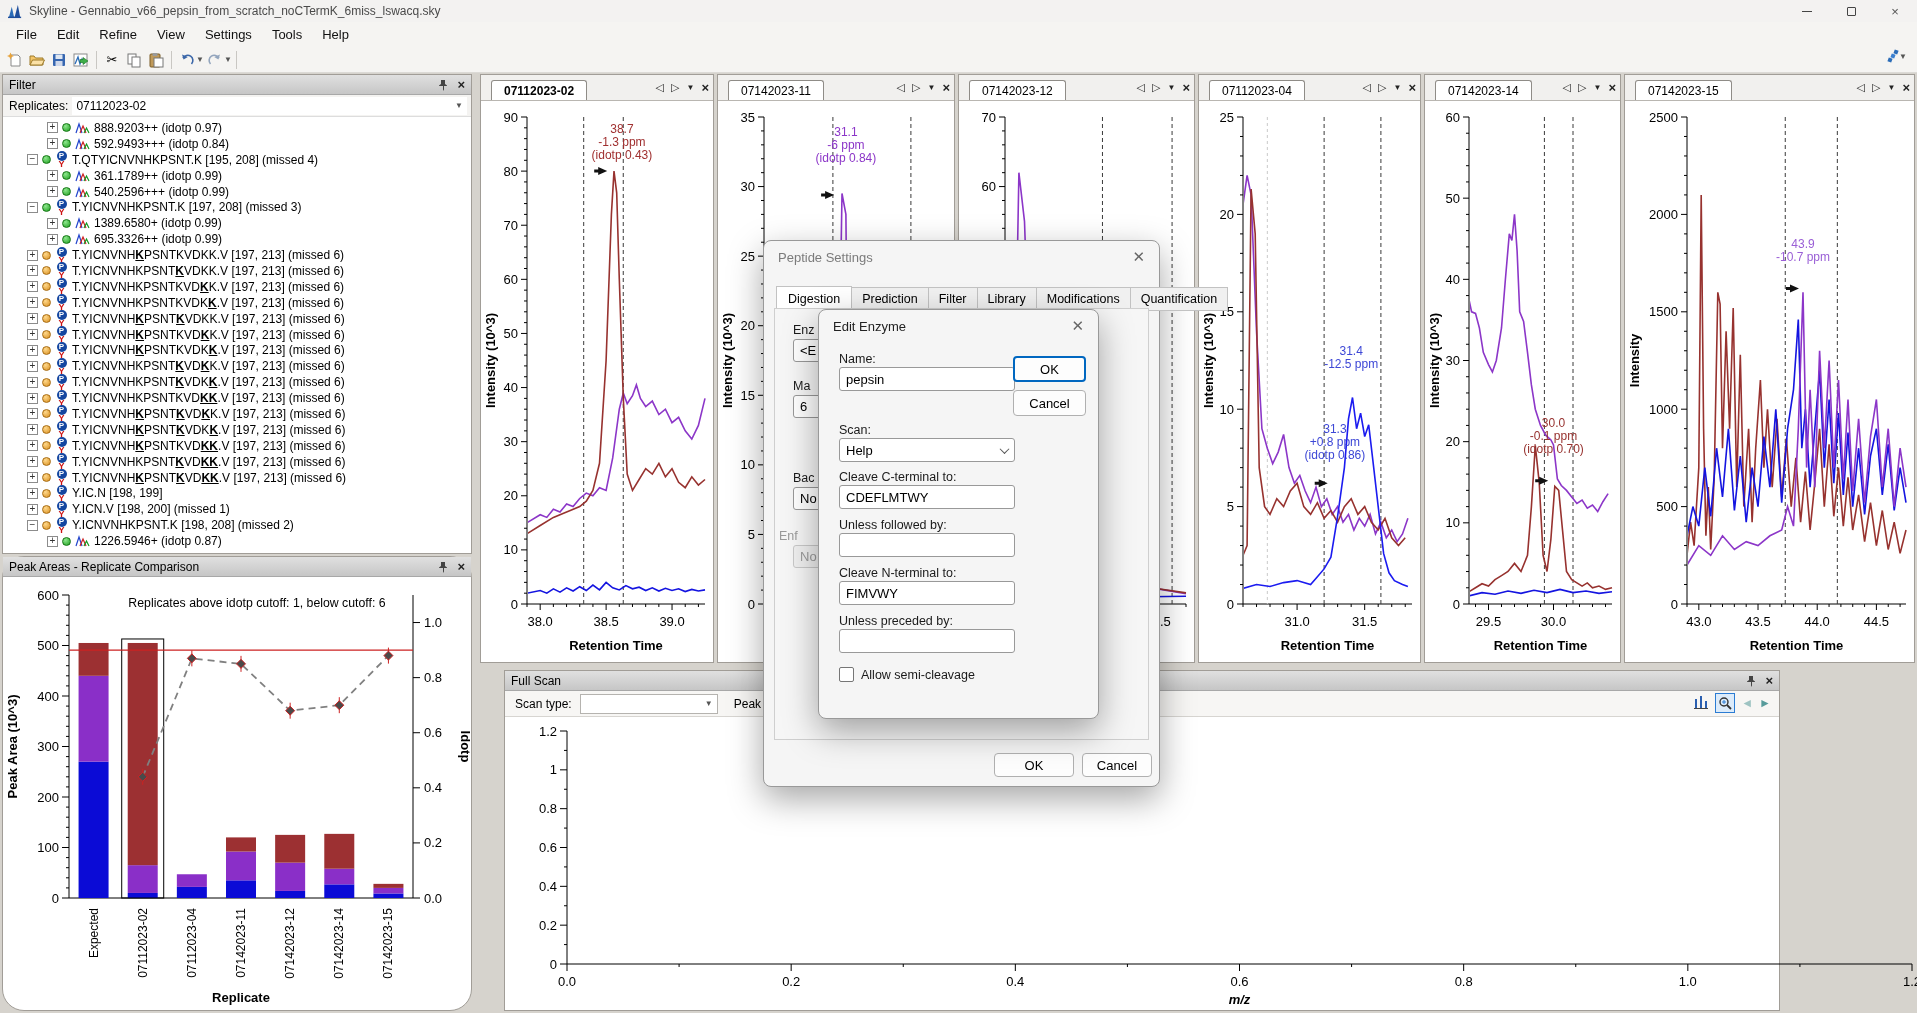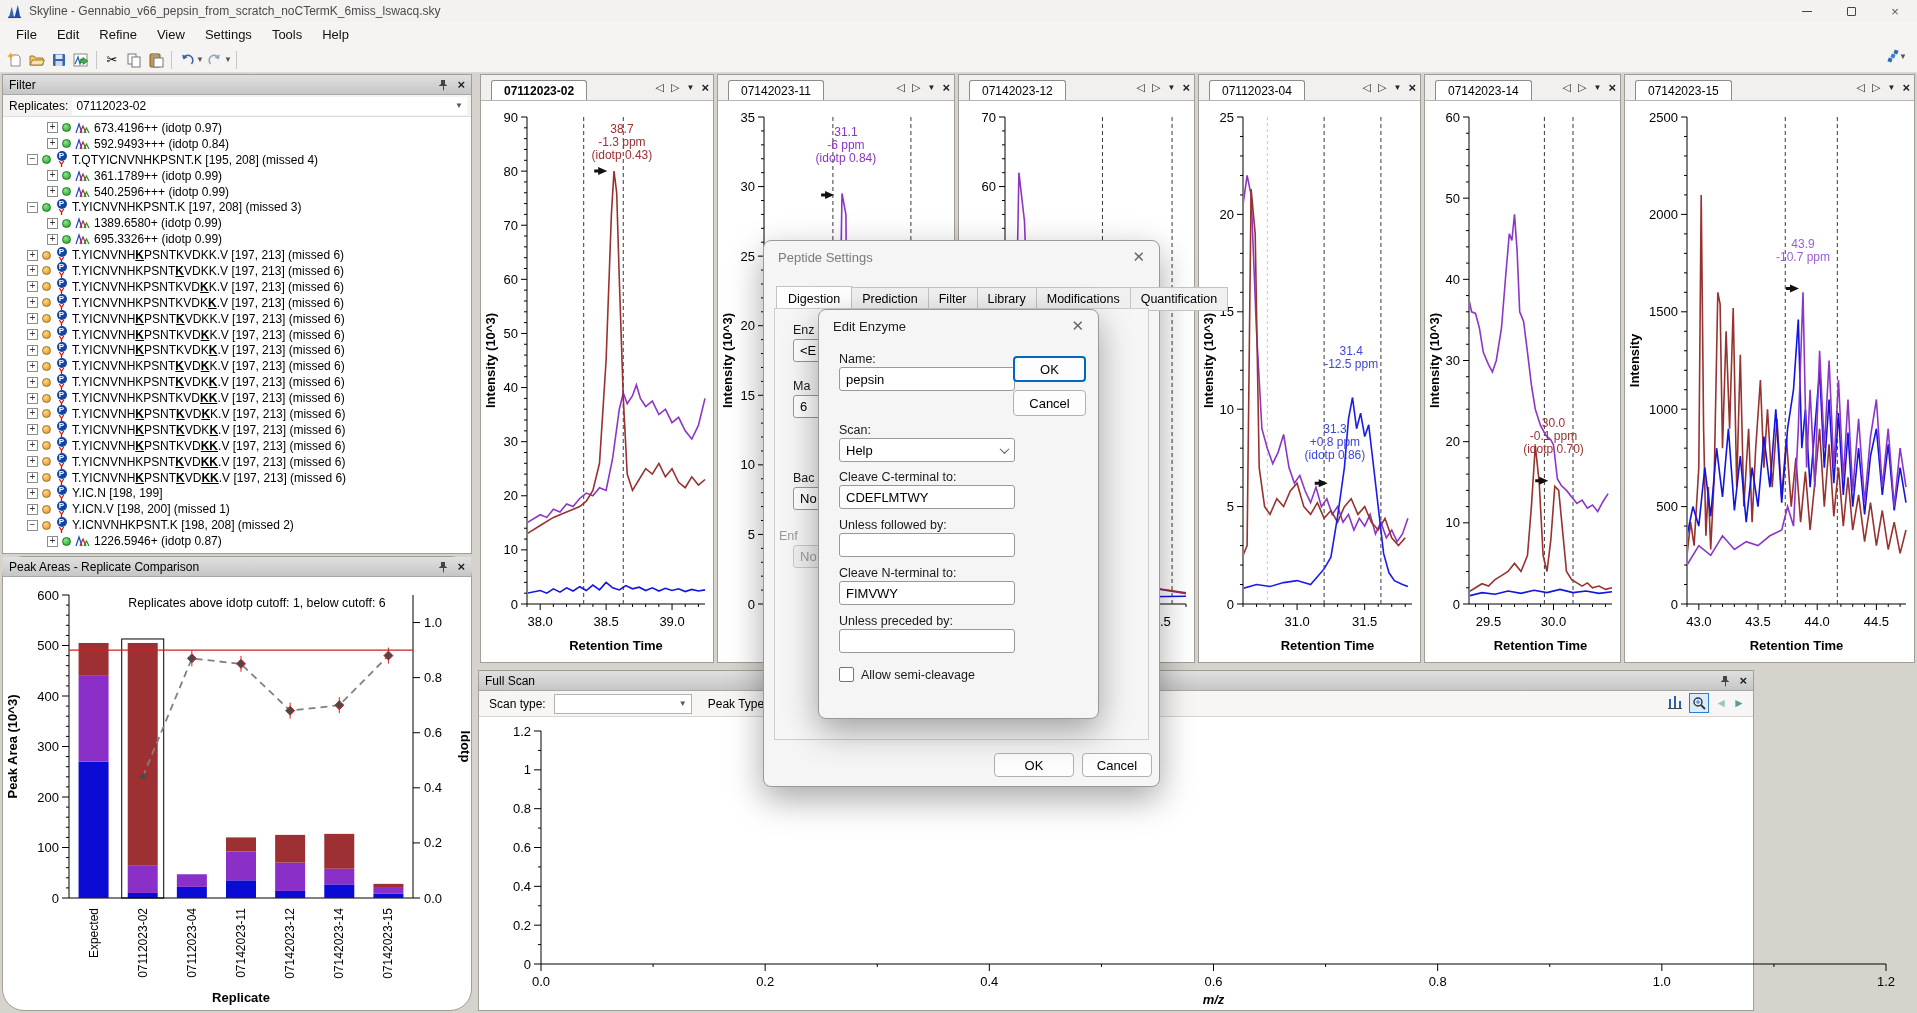--- a/index.html
+++ b/index.html
@@ -48,21 +48,21 @@
   
   .chrom { position:absolute; top:74px; height:589px; background:#fff; border:1px solid #a19d97; }
   .tabbar { height:26px; background:#f1f0ee; border-bottom:1px solid #b9b6b1; position:relative; display:flex; align-items:flex-end; }
   .tab { margin-left:10px; padding:3px 12px 2px 12px; background:#fff; border:1px solid #8f8c87; border-bottom:none; border-radius:3px 3px 0 0; font-size:12px; }
   .tab.active { font-weight:bold; }
   .tabnav { position:absolute; right:4px; top:5px; font-size:11px; color:#222; display:flex; gap:7px; align-items:center; }
   .tabnav .dn { font-size:8px; }
   .tabnav .cl { font-size:13px; font-weight:bold; }
 
   
-  #fullscan { left:478px; top:670px; width:1276px; height:341px; }
+  #fullscan { left:504px; top:670px; width:1276px; height:341px; }
   #fs-toolbar { height:26px; background:#f7f6f4; border-bottom:1px solid #d7d5d1; display:flex; align-items:center; font-size:12px; position:relative; }
   #fs-scan-combo { width:138px; height:20px; background:#fff; border:1px solid #b5b3af; margin-left:8px; display:flex; align-items:center; padding:0 4px; }
   #fs-scan-combo .sp { flex:1; }
   .fs-icons { position:absolute; right:8px; top:2px; display:flex; align-items:center; gap:6px; }
   .mag-box { width:20px; height:20px; border:1px solid #2b7cd3; background:#dcebfa; display:flex; align-items:center; justify-content:center; }
   .arrow-ico { font-size:12px; color:#579b9b; }
 
   
   .dlg { position:absolute; background:#f5f5f5; border:1px solid #999; border-radius:8px; box-shadow:0 12px 34px rgba(0,0,0,0.35); }
   .dlg-title { height:32px; display:flex; align-items:center; padding:0 14px; font-size:13px; }
@@ -201,21 +201,21 @@
     </div>
     <div id="tree">
         <div class="trow" style="padding-left: 44px;">
           <span class="exp">+</span>
           <span class="dot green"></span>
           <svg class="cicon" width="15" height="12">
             <polyline points="1,11 4,2 7,11" fill="none" stroke="#2244cc" stroke-width="1.2"></polyline>
             <polyline points="5,11 8,4 11,11" fill="none" stroke="#cc2222" stroke-width="1.2"></polyline>
             <polyline points="9,11 11.5,6 14,11" fill="none" stroke="#119922" stroke-width="1.2"></polyline>
           </svg>
-          <span><span>673.4196++ (idotp 0.97)</span></span>
+          <span><span>888.9203++ (idotp 0.97)</span></span>
         </div>
         <div class="trow" style="padding-left: 44px;">
           <span class="exp">+</span>
           <span class="dot green"></span>
           <svg class="cicon" width="15" height="12">
             <polyline points="1,11 4,2 7,11" fill="none" stroke="#2244cc" stroke-width="1.2"></polyline>
             <polyline points="5,11 8,4 11,11" fill="none" stroke="#cc2222" stroke-width="1.2"></polyline>
             <polyline points="9,11 11.5,6 14,11" fill="none" stroke="#119922" stroke-width="1.2"></polyline>
           </svg>
           <span><span>592.9493+++ (idotp 0.84)</span></span>

